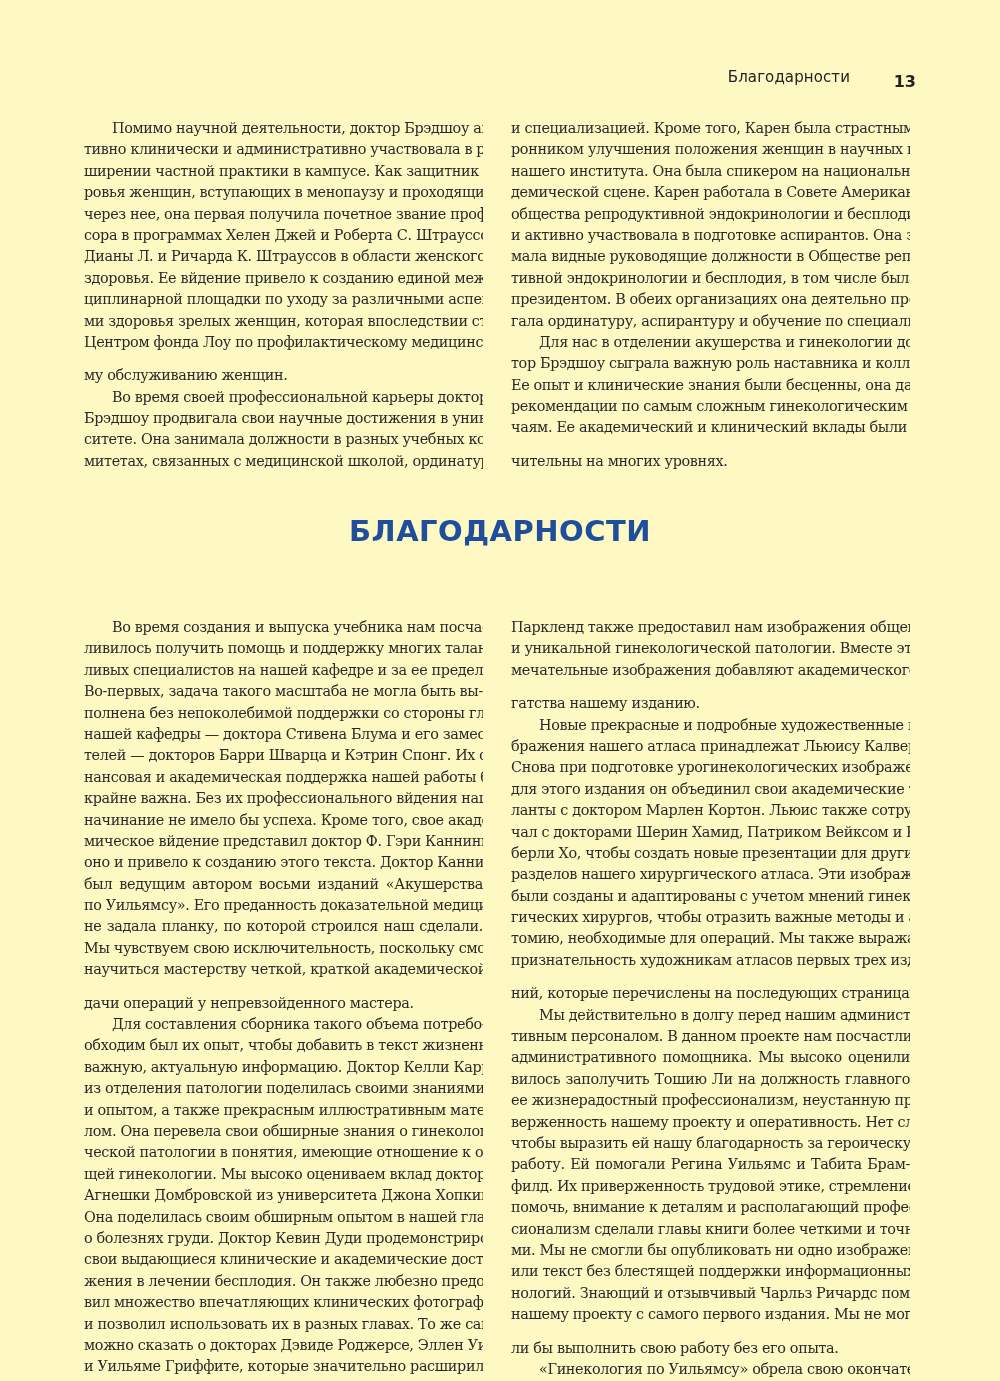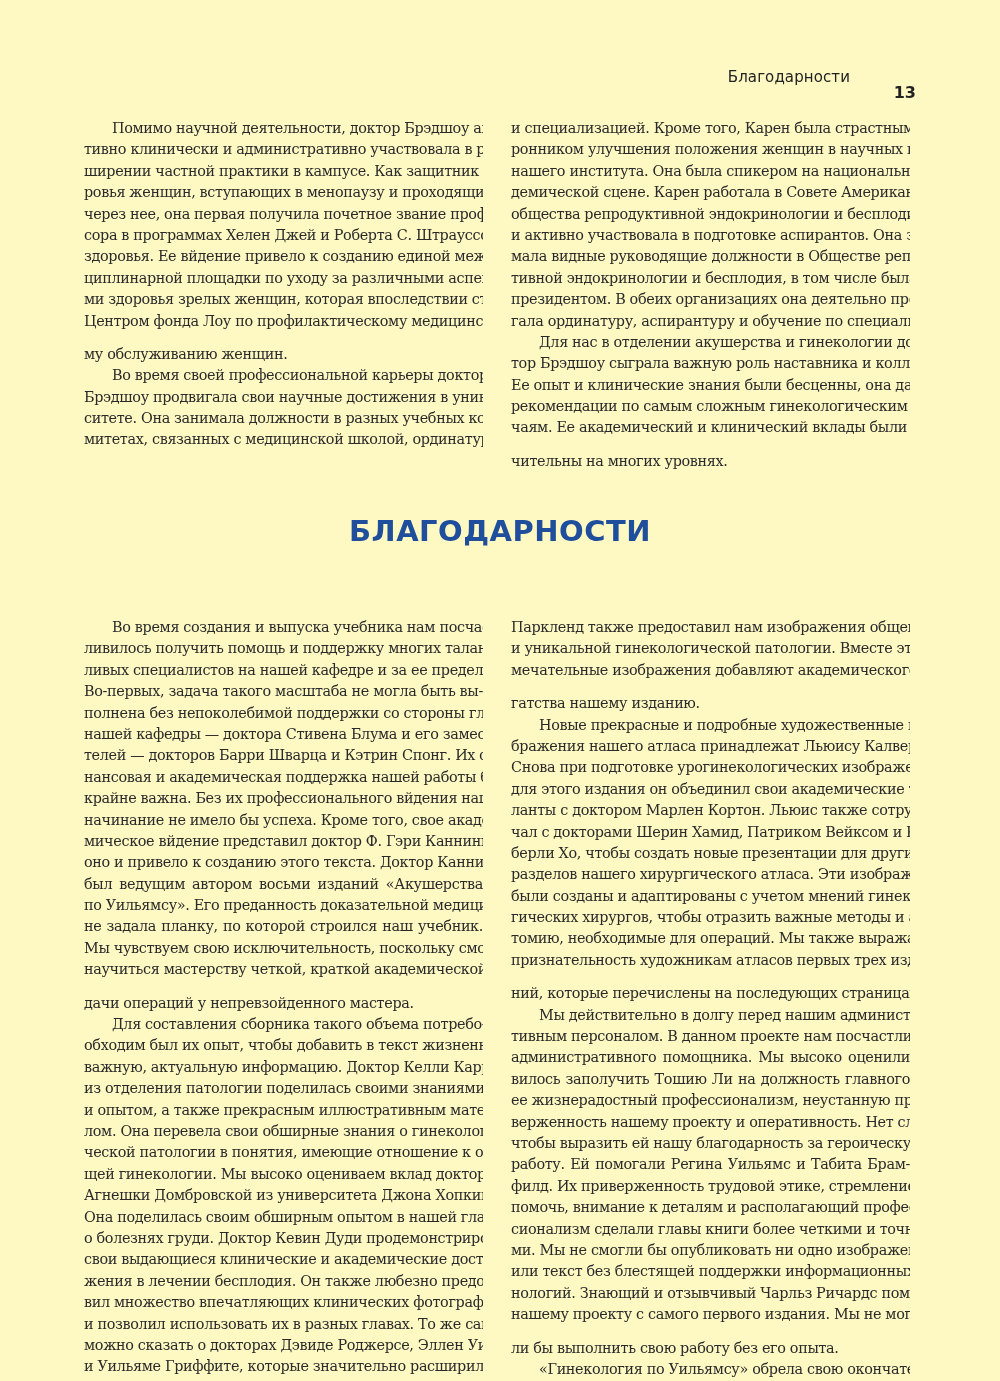--- a/index.html
+++ b/index.html
@@ -3,21 +3,21 @@
   <meta charset="utf-8">
   <style>
     html, body { margin: 0; padding: 0; background: #ffffff; }
     body { width: 1000px; height: 1381px; position: relative; overflow: hidden; }
     .page { position: absolute; left: 0; top: 0; width: 1000px; height: 1381px; background: #fef9c3; }
     .running-head {
       position: absolute; top: 66px; left: 700px; width: 220px; height: 24px;
       font-family: "DejaVu Sans", "Liberation Sans", sans-serif; font-size: 15px; color: #222;
     }
     .running-head .rh-title { position: absolute; right: 70px; top: 2px; letter-spacing: 0.1px; }
-    .running-head .rh-num { position: absolute; right: 4px; top: 17px; font-weight: bold; font-size: 16px; }
+    .running-head .rh-num { position: absolute; right: 4px; top: 6px; font-weight: bold; font-size: 16px; }
     .col {
       position: absolute; width: 399px;
       font-family: "DejaVu Serif", "Liberation Serif", serif; font-size: 14.4px; line-height: 21.4px;
       color: #2a2a2a;
     }
     .col .line {
       display: block; height: 21.4px; white-space: nowrap; text-align: justify; text-align-last: justify;
       overflow: hidden; letter-spacing: -0.35px;
     }
     .col .line.last { text-align-last: left; margin-top: 12px; }
@@ -41,20 +41,21 @@
     <span class="rh-num">13</span>
   </div>
 
   <div class="col" id="top-left">
       <span class="line indent">Помимо научной деятельности, доктор Брэдшоу ак-</span>
       <span class="line">тивно клинически и административно участвовала в рас-</span>
       <span class="line">ширении частной практики в кампусе. Как защитник здо-</span>
       <span class="line">ровья женщин, вступающих в менопаузу и проходящих</span>
       <span class="line">через нее, она первая получила почетное звание профес-</span>
       <span class="line">сора в программах Хелен Джей и Роберта С. Штрауссов,</span>
+      <span class="line">Дианы Л. и Ричарда К. Штрауссов в области женского</span>
       <span class="line">здоровья. Ее вйдение привело к созданию единой междис-</span>
       <span class="line">циплинарной площадки по уходу за различными аспекта-</span>
       <span class="line">ми здоровья зрелых женщин, которая впоследствии стала</span>
       <span class="line">Центром фонда Лоу по профилактическому медицинско-</span>
       <span class="line last">му обслуживанию женщин.</span>
       <span class="line indent">Во время своей профессиональной карьеры доктор</span>
       <span class="line">Брэдшоу продвигала свои научные достижения в универ-</span>
       <span class="line">ситете. Она занимала должности в разных учебных ко-</span>
       <span class="line">митетах, связанных с медицинской школой, ординатурой</span>
     </div>
@@ -87,21 +88,21 @@
       <span class="line">полнена без непоколебимой поддержки со стороны главы</span>
       <span class="line">нашей кафедры — доктора Стивена Блума и его замести-</span>
       <span class="line">телей — докторов Барри Шварца и Кэтрин Спонг. Их фи-</span>
       <span class="line">нансовая и академическая поддержка нашей работы была</span>
       <span class="line">крайне важна. Без их профессионального вйдения наше</span>
       <span class="line">начинание не имело бы успеха. Кроме того, свое акаде-</span>
       <span class="line">мическое вйдение представил доктор Ф. Гэри Каннингем,</span>
       <span class="line">оно и привело к созданию этого текста. Доктор Каннингем</span>
       <span class="line">был ведущим автором восьми изданий «Акушерства</span>
       <span class="line">по Уильямсу». Его преданность доказательной медици-</span>
-      <span class="line">не задала планку, по которой строился наш учебник.</span>
+      <span class="line">не задала планку, по которой строился наш сделали.</span>
       <span class="line">Мы чувствуем свою исключительность, поскольку смогли</span>
       <span class="line">научиться мастерству четкой, краткой академической по-</span>
       <span class="line last">дачи операций у непревзойденного мастера.</span>
       <span class="line indent">Для составления сборника такого объема потребо-</span>
       <span class="line">обходим был их опыт, чтобы добавить в текст жизненно</span>
       <span class="line">важную, актуальную информацию. Доктор Келли Каррик</span>
       <span class="line">из отделения патологии поделилась своими знаниями</span>
       <span class="line">и опытом, а также прекрасным иллюстративным материа-</span>
       <span class="line">лом. Она перевела свои обширные знания о гинекологи-</span>
       <span class="line">ческой патологии в понятия, имеющие отношение к об-</span>

